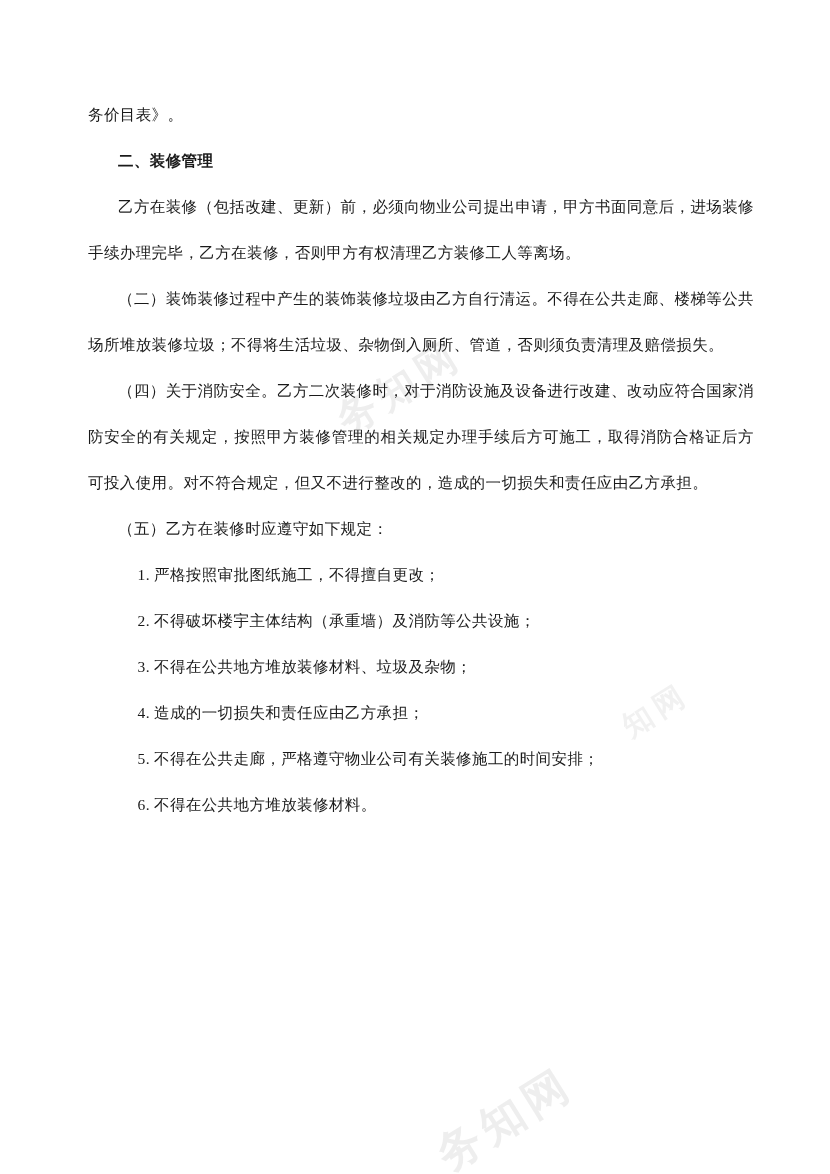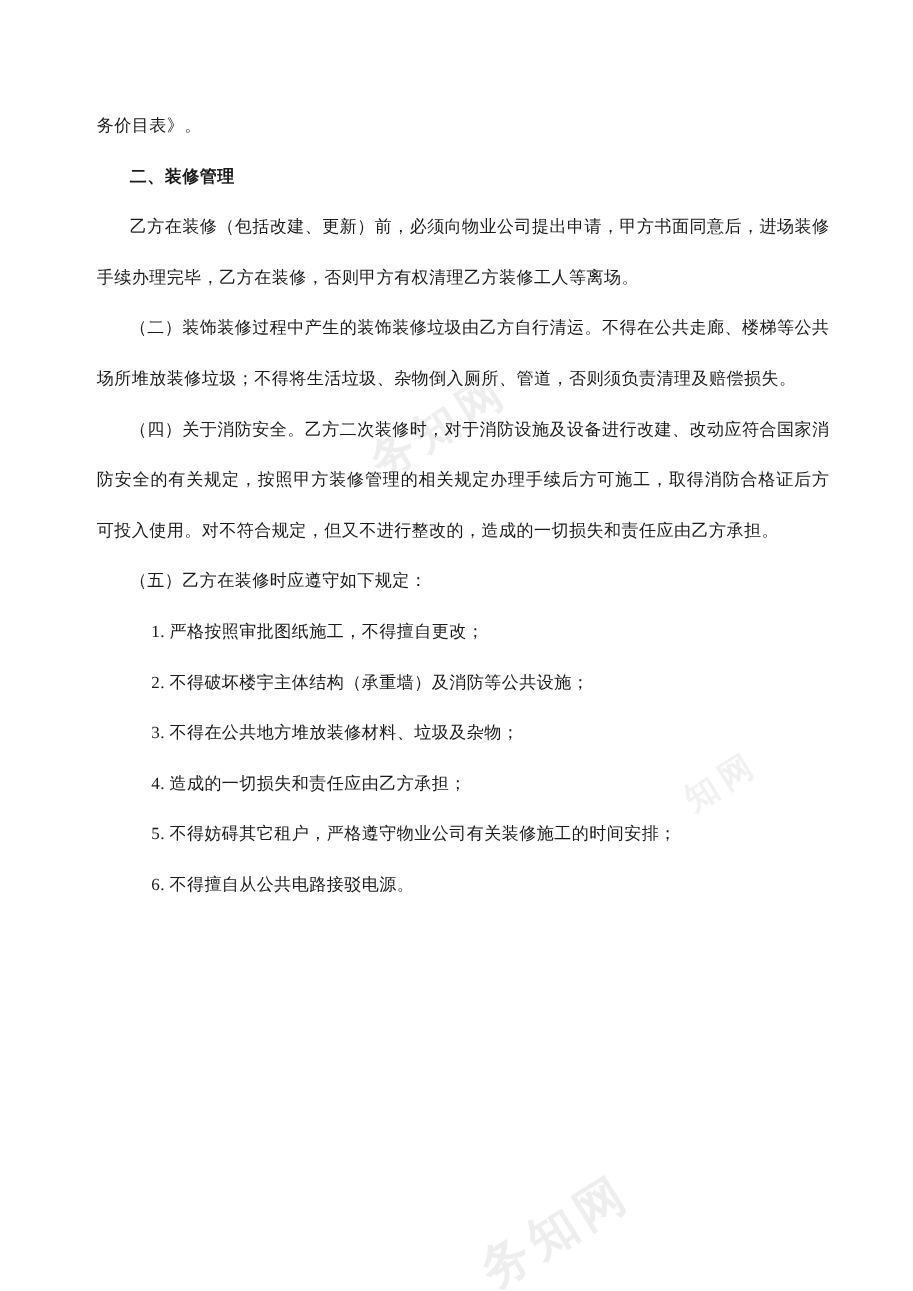--- a/index.html
+++ b/index.html
@@ -133,22 +133,22 @@
       <li>
         <span class="num">3.</span>
         <span>不得在公共地方堆放装修材料、垃圾及杂物；</span>
       </li>
       <li>
         <span class="num">4.</span>
         <span>造成的一切损失和责任应由乙方承担；</span>
       </li>
       <li>
         <span class="num">5.</span>
-        <span>不得妨碍其它租户，严格遵守物业公司有关装修施工的时间安排；</span>
+        <span>不得在公共走廊，严格遵守物业公司有关装修施工的时间安排；</span>
       </li>
       <li>
         <span class="num">6.</span>
-        <span>不得擅自从公共电路接驳电源。</span>
+        <span>不得在公共地方堆放装修材料。</span>
       </li>
     </ol>
 
   </div>
 </div>
 
 </body></html>

